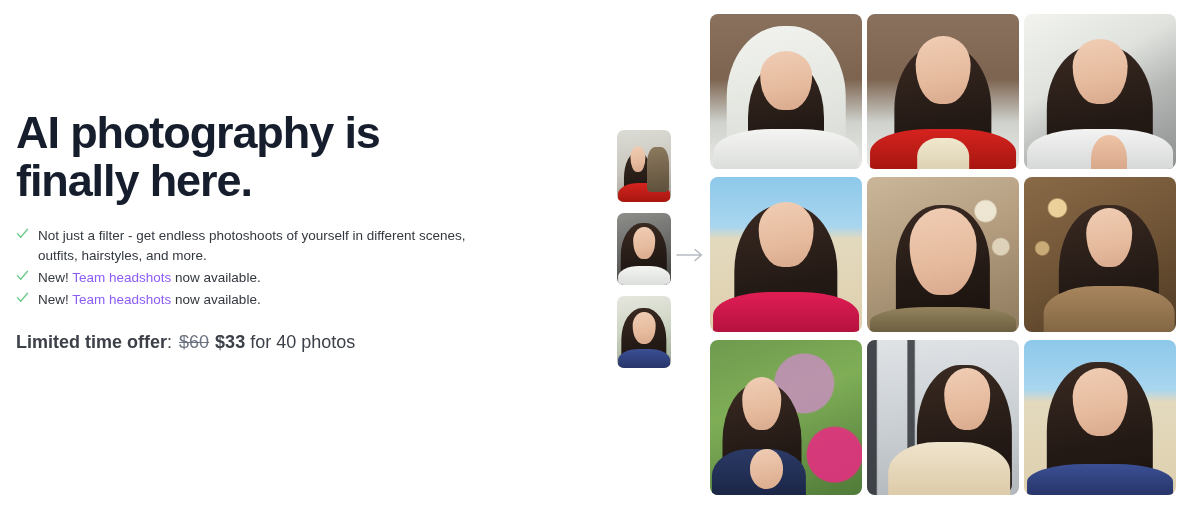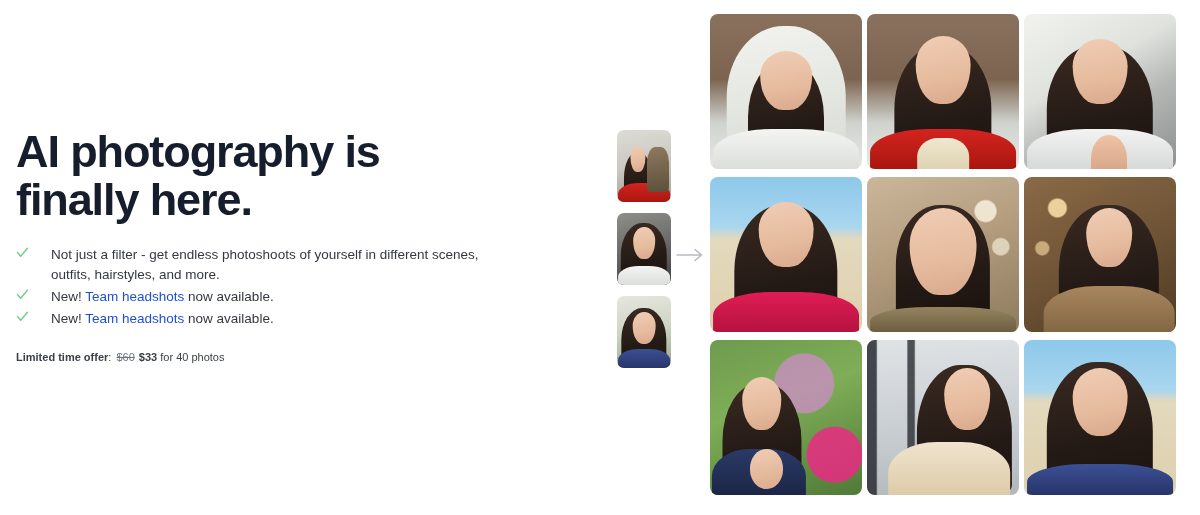--- a/index.html
+++ b/index.html
@@ -20,21 +20,21 @@
     position: absolute;
     inset: 0;
     display: flex;
     align-items: flex-start;
   }
 
   
   .hero-left {
     position: absolute;
     left: 16px;
-    top: 128px;
+    top: 109px;
     width: 560px;
   }
 
   .headline {
     font-size: 45px;
     line-height: 1.06;
     font-weight: bold;
     letter-spacing: -1.1px;
     color: #161d2d;
     margin: 0 0 22px 0;
@@ -42,58 +42,58 @@
   }
 
   .benefits {
     list-style: none;
     margin: 0 0 22px 0;
     padding: 0;
   }
   .benefit {
     display: flex;
     align-items: flex-start;
-    gap: 22px;
+    gap: 9px;
     margin-bottom: 2px;
     font-size: 13.5px;
     line-height: 1.48;
     color: #33383f;
     max-width: 492px;
   }
   .check-icon {
     flex: 0 0 auto;
     width: 13px;
     height: 18px;
     display: block;
     margin-top: 1px;
   }
   .check-icon svg { display: block; }
   .benefit-text { display: block; }
   .link-inline {
-    color: #1d4ed8;
+    color: #8b5cf6;
     text-decoration: none;
   }
 
   .cta-button {
     display: inline-block;
     border: none;
     background: #f12d54;
     color: #ffffff;
     font-family: "Liberation Sans", sans-serif;
     font-size: 15px;
     font-weight: bold;
     letter-spacing: -0.1px;
     padding: 12px 26px;
     border-radius: 7px;
     cursor: pointer;
     margin-bottom: 24px;
   }
 
   .offer {
-    font-size: 11px;
+    font-size: 18px;
     color: #3c4椒149;
     color: #3c4149;
     margin-top: 21px;
   }
   .offer-label { font-weight: bold; }
   .offer-old {
     text-decoration: line-through;
     color: #6b7280;
     margin-left: 2px;
   }

